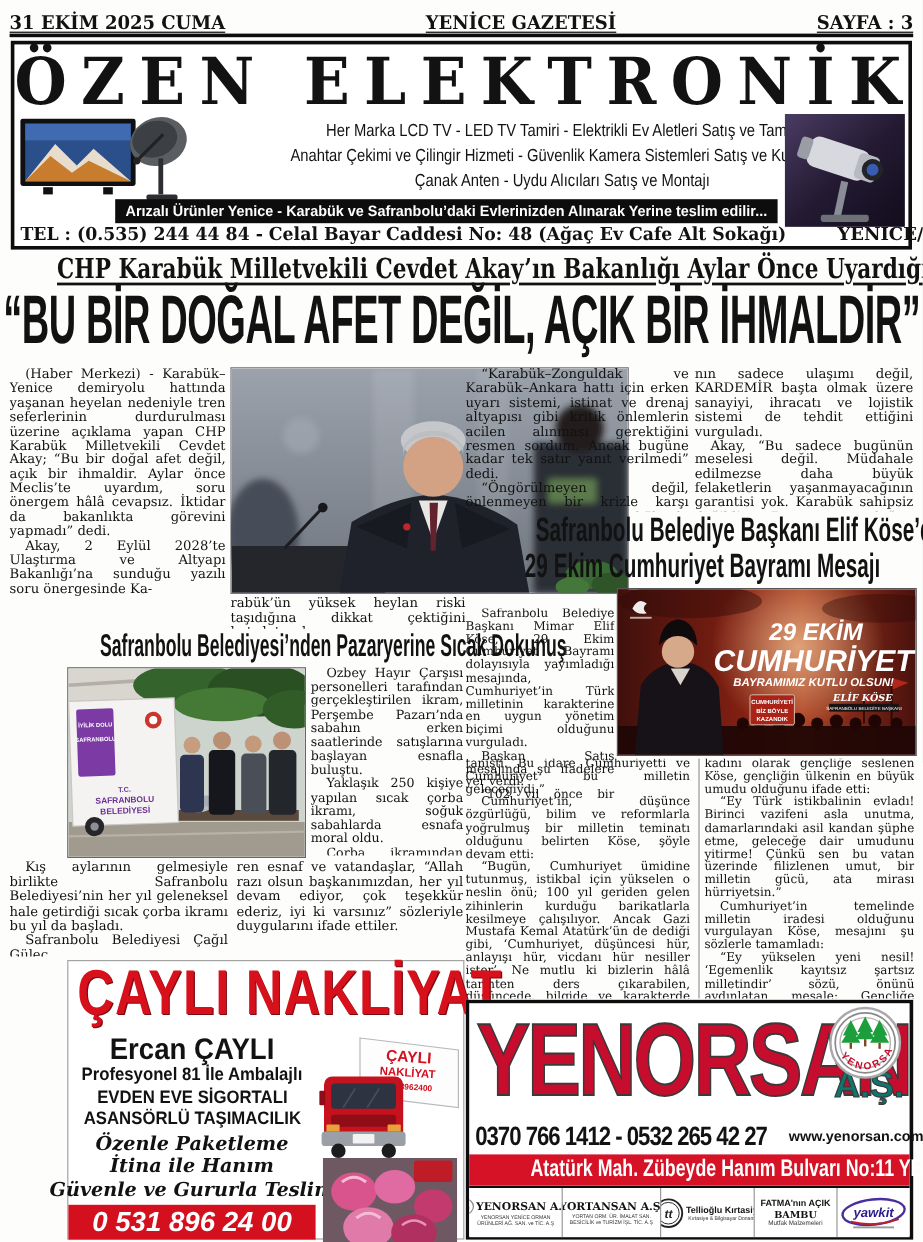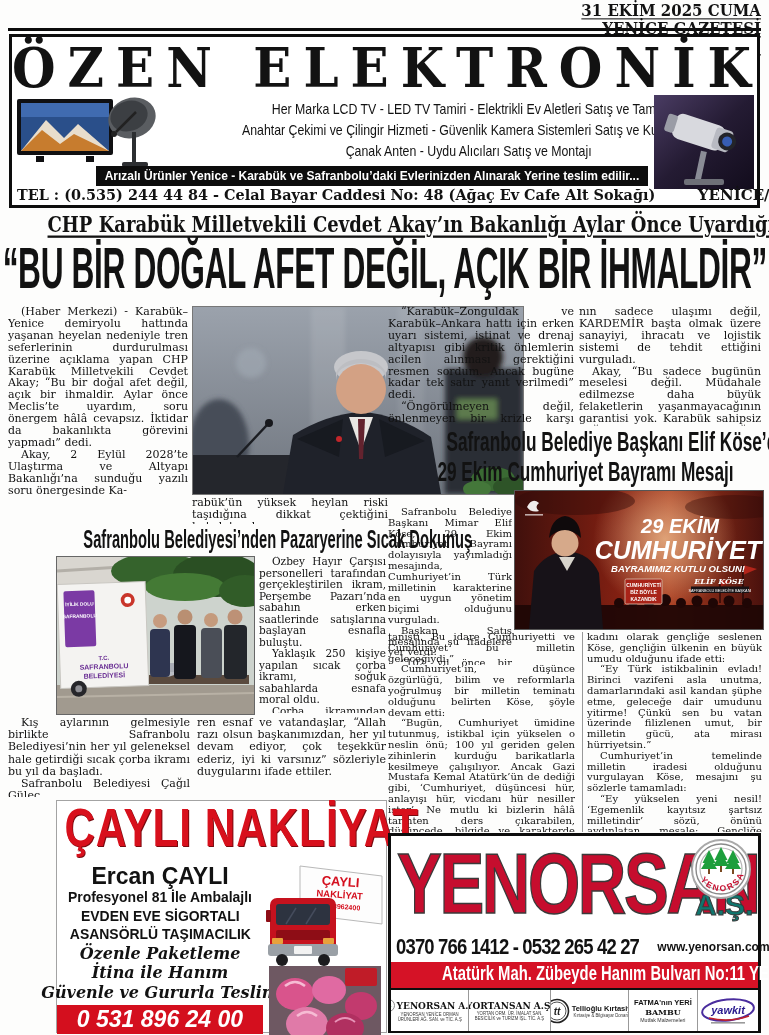--- a/index.html
+++ b/index.html
@@ -1,21 +1,21 @@
 <!DOCTYPE html>
 <html><head>
 <meta charset="utf-8">
 <style>
   html,body{margin:0;padding:0;background:#e8e8e8;}
   #page{position:relative;width:769px;height:1035px;background:#fdfdfc;color:#121212;
         font-family:"DejaVu Serif",serif;overflow:hidden;margin:0 auto;}
   
   .masthead{position:absolute;left:8px;top:2px;width:753px;height:26px;border-bottom:3px solid #0c0c0c;
             display:flex;justify-content:space-between;align-items:flex-end;
-            font:700 15px "DejaVu Serif",serif;flex-direction:column;}
+            font:700 15px "DejaVu Serif",serif;}
   .masthead span{display:inline-block;text-decoration:underline;text-underline-offset:2px;transform:scaleY(1.05);}
   
   .ozen{position:absolute;left:9px;top:34px;width:745px;height:168px;border:3px solid #0d0d0d;background:#fff;}
   .ozen-title{font:700 50px "DejaVu Serif",serif;text-align:center;letter-spacing:12px;line-height:56px;
               transform:scaleY(1.08);transform-origin:top;white-space:nowrap;margin-top:1px;}
   .ozen-row{position:relative;display:flex;height:72px;margin-top:2px;}
   .ozen-left{width:168px;position:relative;}
   .tv-svg{position:absolute;left:4px;top:2px;}
   .dish-svg{position:absolute;left:90px;top:-4px;}
   .ozen-mid{flex:1;display:flex;flex-direction:column;align-items:center;
@@ -478,21 +478,21 @@
             <circle cx="13" cy="13" r="9" fill="none" stroke="#222" stroke-width=".8"></circle>
             <text x="13" y="17" text-anchor="middle" font-family="Liberation Sans,sans-serif" font-style="italic" font-weight="700" font-size="10" fill="#222">tt</text>
           </svg>
           <div style="display:flex;flex-direction:column;align-items:flex-start;">
             <span class="nm2">Tellioğlu Kırtasiye</span>
             <span class="sb">Kırtasiye &amp; Bilgisayar Donanımı</span>
           </div>
         </div>
       </div>
       <div class="partner" style="flex:1">
-        <span class="nm2">FATMA'nın YERİ</span>
+        <span class="nm2">FATMA'nın AÇIK</span>
         <span class="mid">BAMBU</span>
         <span class="sb" style="font-size:5.5px">Mutfak Malzemeleri</span>
       </div>
       <div class="partner" style="flex:.9">
         <svg width="58" height="30" viewBox="0 0 58 30">
           <ellipse cx="29" cy="14" rx="26" ry="10.5" fill="none" stroke="#4a2d9e" stroke-width="2" transform="rotate(-6 29 14)"></ellipse>
           <text x="29" y="18" text-anchor="middle" font-family="Liberation Sans,sans-serif" font-style="italic" font-weight="700" font-size="11" fill="#2a1a8e">yawkit</text>
           <path d="M10,22 Q30,27 50,20" stroke="#c0202a" stroke-width="1.6" fill="none"></path>
           <rect x="12" y="26" width="34" height="1.6" fill="#9a9a9a"></rect>
         </svg>

